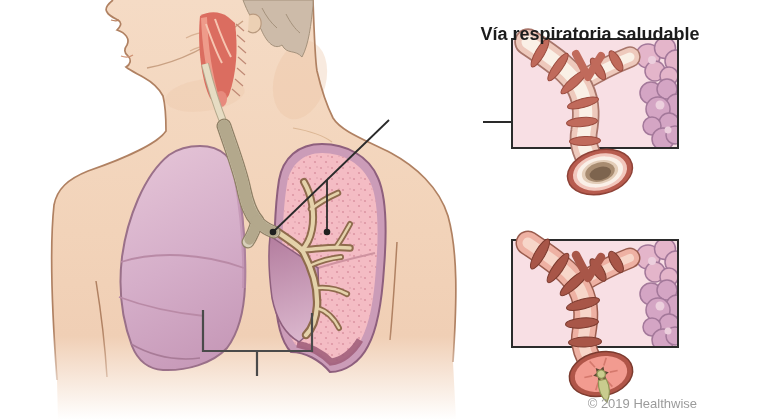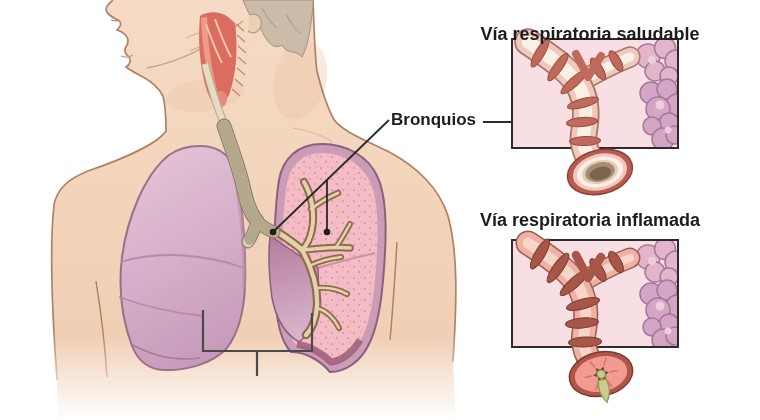--- a/index.html
+++ b/index.html
@@ -280,16 +280,15 @@
         <line x1="4.5" y1="-7.8" x2="8.5" y2="-14.7"></line>
       </g>
       <path fill="#5f4733" d="M8,0 L3.8,2.2 L4,6.9 L0,4.4 L-4,6.9 L-3.8,2.2 L-8,0 L-3.8,-2.2 L-4,-6.9 L0,-4.4 L4,-6.9 L3.8,-2.2 Z"></path>
       <path class="mucus" d="M0,-4 C3,-4 5,-1 4,2 C3,5 -1,5 -3,3 C-5,0 -4,-4 0,-4 Z"></path>
       <path class="mucus" d="M-4,6 C-6,14 -5,22 0,29 C5,22 6,13 4,6 Z"></path>
     </g>
   </g>
 </svg>
 
 <div class="lbl panel-title t-healthy">Vía respiratoria saludable</div>
-<div class="lbl panel-title t-inflamed">Vía respiratoria inflamada</div>
-<div class="lbl l-bronquios">Bronquios</div>
+<div class="lbl copyright">© 2019 Healthwise</div>
 
 </div>
 
 </body></html>

